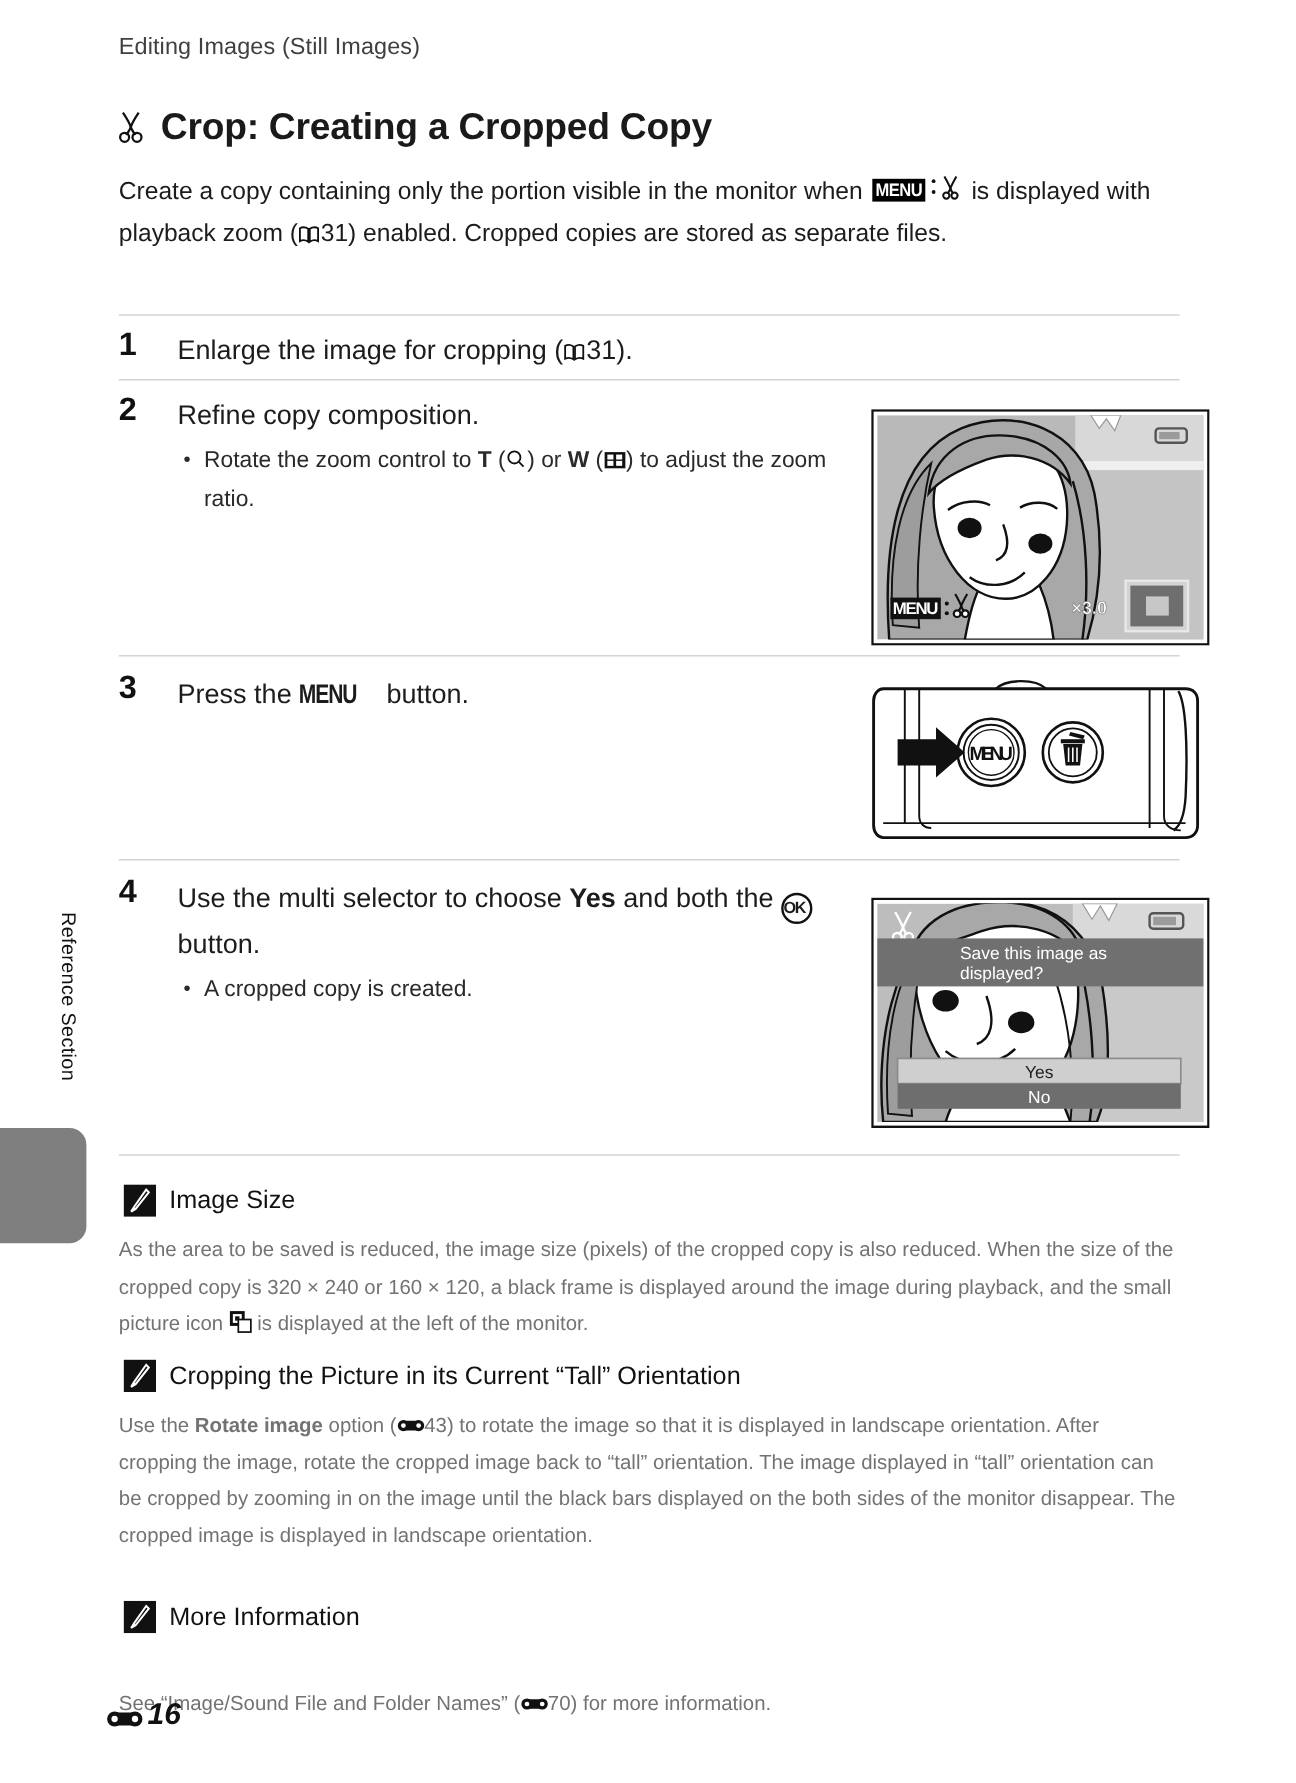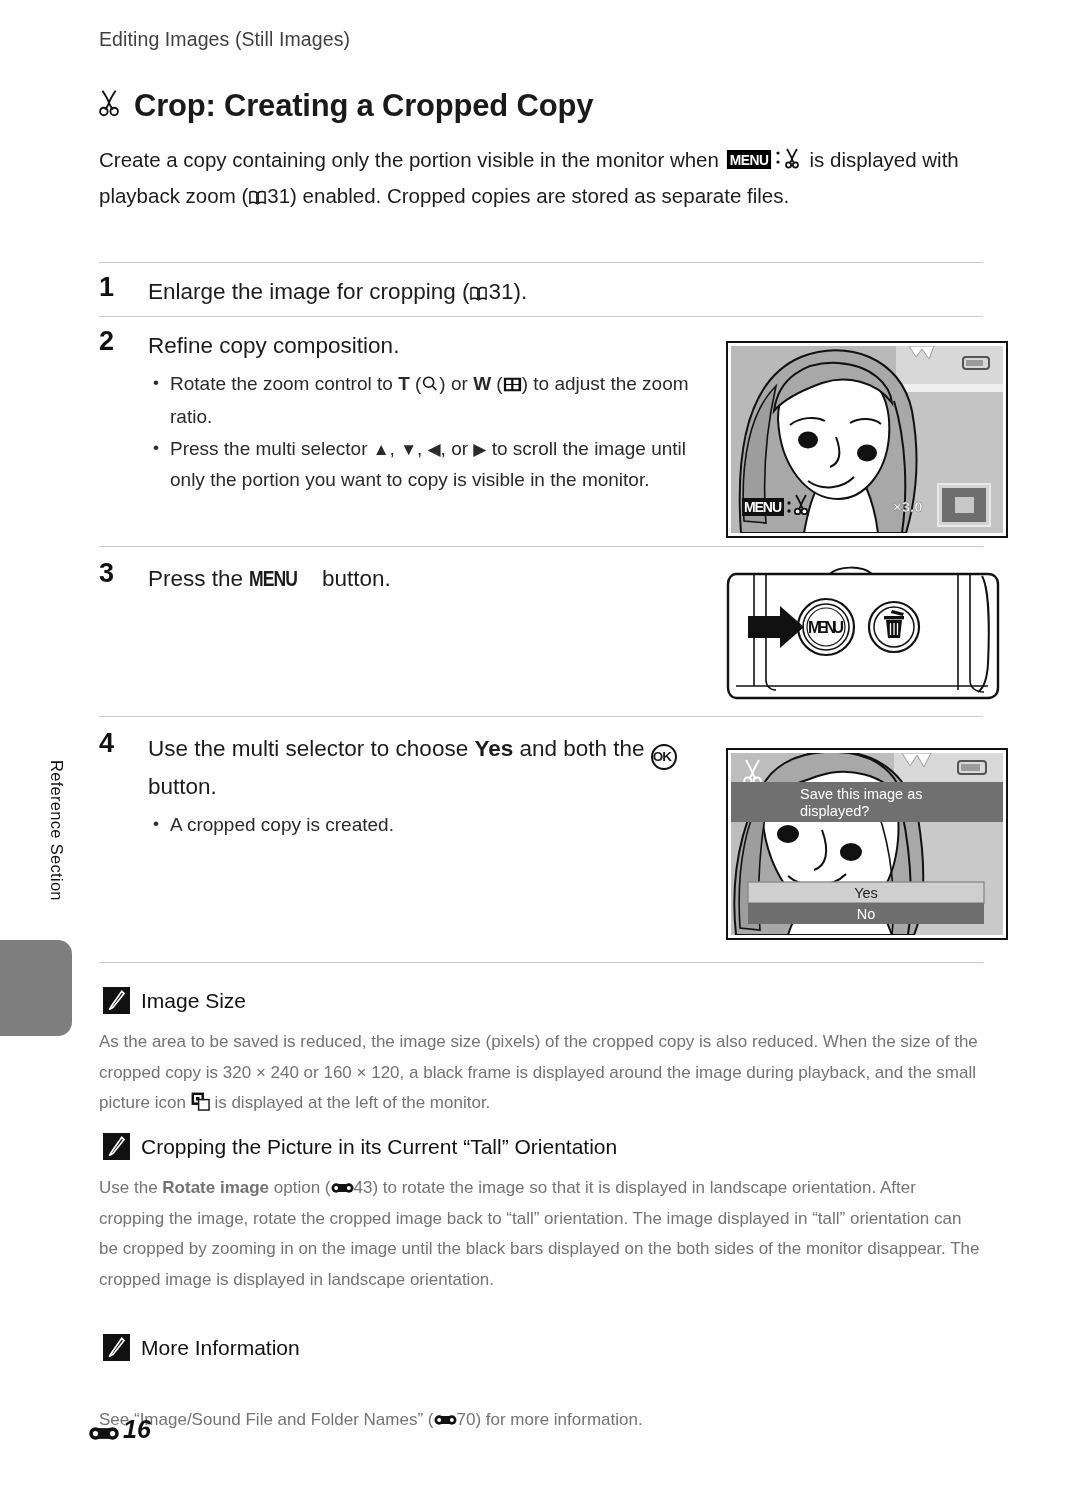--- a/index.html
+++ b/index.html
@@ -58,21 +58,21 @@
   }
 
   #chapter-title {
     position: absolute;
     left: -5px;
     top: 88px;
     font-size: 31px;
     font-weight: bold;
     letter-spacing: -0.2px;
     display: flex;
-    align-items: flex-start;
+    align-items: center;
     gap: 10px;
     white-space: nowrap;
   }
 
   #intro {
     position: absolute;
     left: 0;
     top: 143px;
     width: 882px;
     font-size: 20.5px;
@@ -340,23 +340,20 @@
         </span><span>) or </span><span class="bold">W</span><span> (</span><span class="icon-wide">
           <svg viewBox="0 0 20 16" width="19" height="15" aria-hidden="true">
             <rect x="0.8" y="0.8" width="18.4" height="14.4" fill="#111"></rect>
             <rect x="3.2" y="3" width="5.4" height="4.4" fill="#fff"></rect>
             <rect x="11" y="3" width="5.4" height="4.4" fill="#fff"></rect>
             <rect x="3.2" y="8.6" width="5.4" height="4.4" fill="#fff"></rect>
             <rect x="11" y="8.6" width="5.4" height="4.4" fill="#fff"></rect>
           </svg>
         </span><span>) to adjust the zoom ratio.</span>
       </li>
-      <li>
-        <span>Press the multi selector </span><span class="icon-arrow">▲</span><span>, </span><span class="icon-arrow">▼</span><span>, </span><span class="icon-arrow">◀</span><span>, or </span><span class="icon-arrow">▶</span><span> to scroll the image until only the portion you want to copy is visible in the monitor.</span>
-      </li>
     </ul>
   </div>
 
   <div class="step-num" id="step3-num">3</div>
   <div class="step-body" id="step3-body">
     <span class="step-head">Press the </span><span class="icon-menu-word">MENU</span><span class="step-head"> button.</span>
   </div>
 
   <div class="step-num" id="step4-num">4</div>
   <div class="step-body" id="step4-body">

